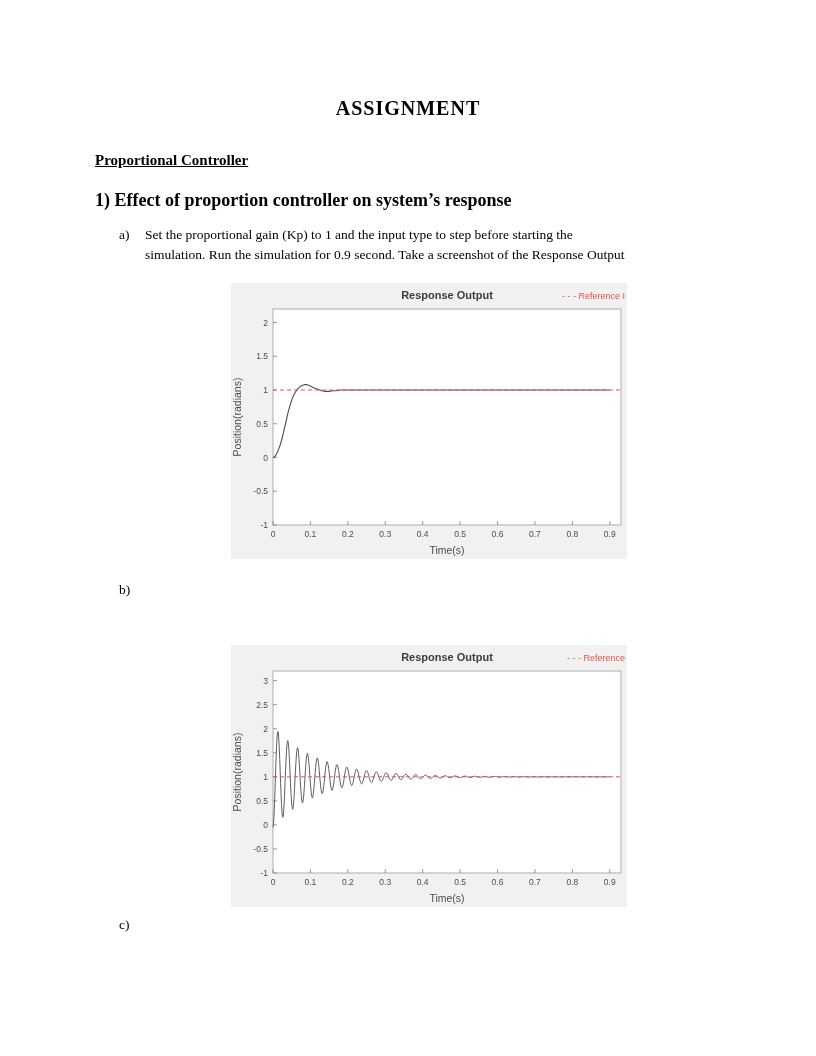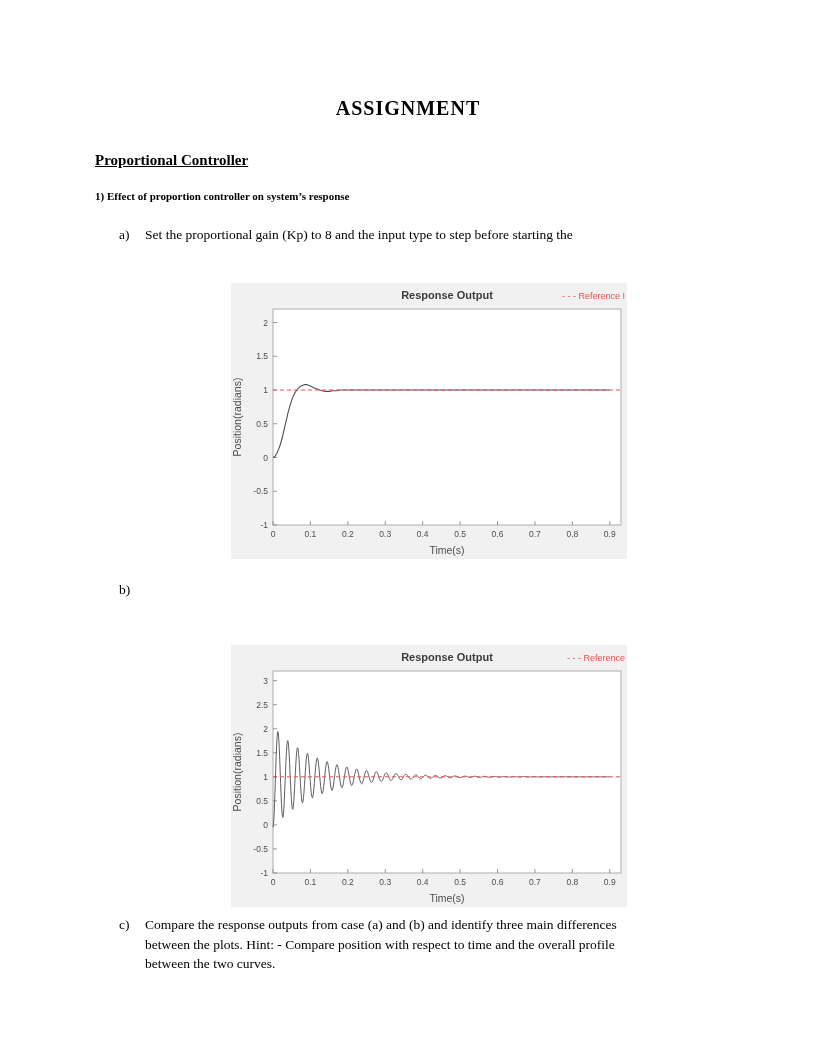--- a/index.html
+++ b/index.html
@@ -9,21 +9,21 @@
   }
   .abs{position:absolute}
   .doc-title{
     top:97px;left:0;width:816px;text-align:center;
     font-weight:bold;font-size:20px;letter-spacing:1px;
   }
   .section-heading{
     left:95px;top:152px;font-size:15px;font-weight:bold;text-decoration:underline;
   }
   .question-heading{
-    left:95px;top:190px;font-size:11px;font-weight:bold;
+    left:95px;top:190px;font-size:18px;font-weight:bold;
   }
   .item{
     display:flex;font-size:13.5px;line-height:19.5px;
   }
   .item .lbl{width:26px;flex:none}
   .item .txt div{white-space:nowrap}
   .figure{
     position:absolute;background:#f1f1f1;
   }
   .figure svg{display:block;width:100%;height:100%}
@@ -37,21 +37,22 @@
 
 <div class="abs doc-title">ASSIGNMENT</div>
 
 <div class="abs section-heading">Proportional Controller</div>
 
 <div class="abs question-heading">1) Effect of proportion controller on system’s response</div>
 
 <div class="abs item" style="left:119px;top:225px;width:640px">
   <div class="lbl">a)</div>
   <div class="txt">
-    <div>Set the proportional gain (Kp) to 8 and the input type to step before starting the</div>
+    <div>Set the proportional gain (Kp) to 1 and the input type to step before starting the</div>
+    <div>simulation. Run the simulation for 0.9 second. Take a screenshot of the Response Output</div>
   </div>
 </div>
 
 <div class="figure" style="left:231px;top:283px;width:396px;height:276px">
   <svg viewBox="0 0 396 276">
       <rect x="42" y="26" width="348" height="216" fill="#ffffff" stroke="#adadad" stroke-width="1"></rect>
       <line x1="42" y1="242" x2="42" y2="238" stroke="#808080" stroke-width="0.8"></line>
       <text x="42" y="254" text-anchor="middle" class="tick">0</text>
       <line x1="79.41935483870968" y1="242" x2="79.41935483870968" y2="238" stroke="#808080" stroke-width="0.8"></line>
       <text x="79.41935483870968" y="254" text-anchor="middle" class="tick">0.1</text>
@@ -143,18 +144,13 @@
       <path d="M42.00 131.81L390.00 131.81" fill="none" stroke="#e8524a" stroke-width="1" stroke-dasharray="4,3"></path>
       <text x="216" y="16" text-anchor="middle" class="ctitle">Response Output</text>
       <text x="394" y="16" text-anchor="end" class="legend" fill="#e8524a">- - - Reference</text>
       <text x="216" y="257" text-anchor="middle" class="alabel">Time(s)</text>
       <text x="10" y="127" text-anchor="middle" class="alabel" transform="rotate(-90 10 127)">Position(radians)</text>
     </svg>
 </div>
 
 <div class="abs item" style="left:119px;top:915px;width:640px">
   <div class="lbl">c)</div>
-  <div class="txt">
-    <div>Compare the response outputs from case (a) and (b) and identify three main differences</div>
-    <div>between the plots. Hint: - Compare position with respect to time and the overall profile</div>
-    <div>between the two curves.</div>
-  </div>
 </div>
 
 </body></html>

